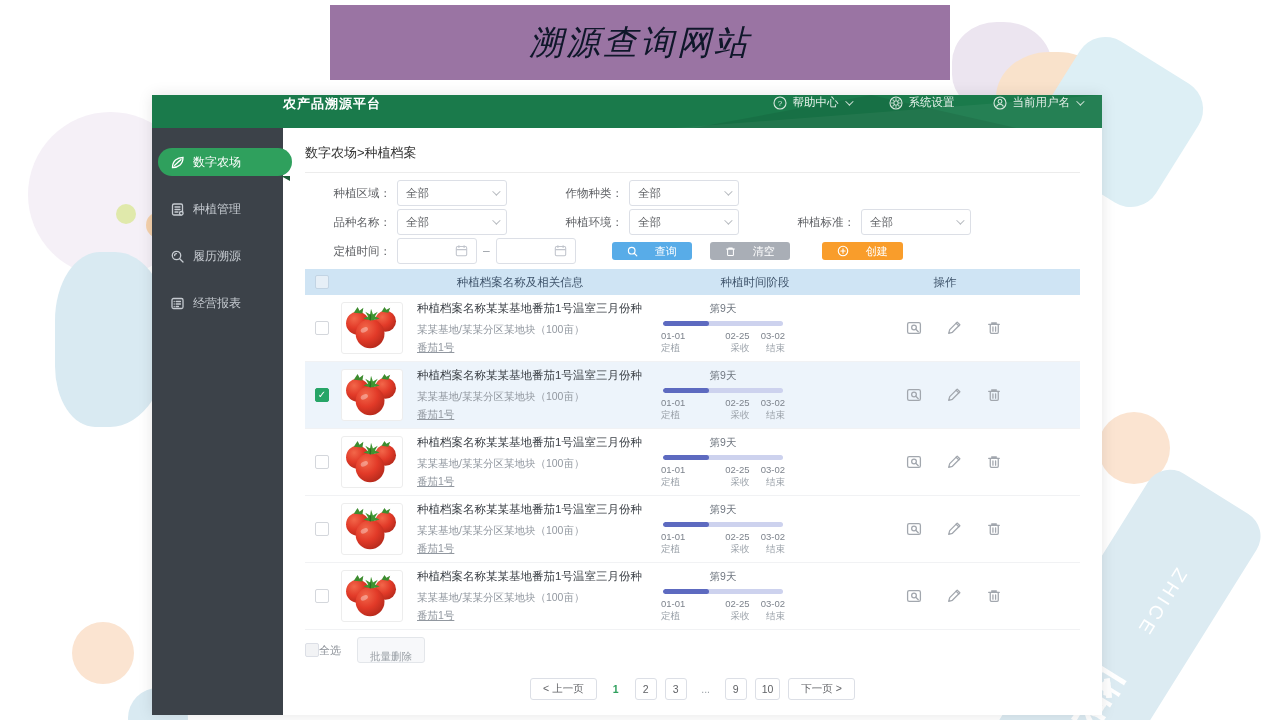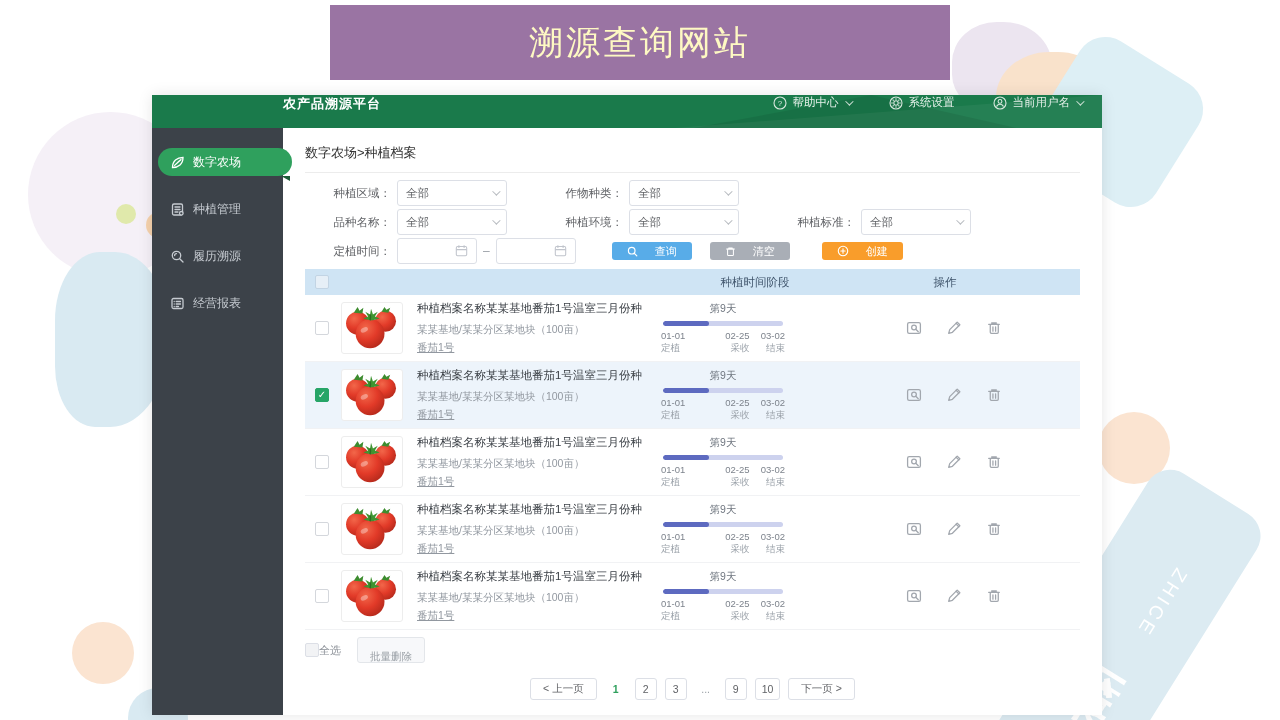--- a/index.html
+++ b/index.html
@@ -22,21 +22,21 @@
   .watermark { position:absolute; left:1062px; top:468px; width:128px; height:340px;
     background:#dcebf2; border-radius:26px; transform:rotate(32deg); z-index:0;
     display:flex; align-items:center; justify-content:center; }
   .wm-cn { writing-mode:vertical-rl; font-size:54px; font-weight:bold; color:#fff; letter-spacing:6px; }
   .wm-en { position:absolute; right:14px; top:110px; transform:rotate(90deg); transform-origin:center;
     color:#fff; font-size:19px; letter-spacing:4px; }
 
   
   .banner { position:absolute; left:330px; top:5px; width:620px; height:75px; background:#9a74a3;
     z-index:2; display:flex; align-items:center; justify-content:center; }
-  .banner-title { color:#fef9c3; font-size:34px; letter-spacing:3px; }
+  .banner-title { color:#0f172a; font-size:34px; letter-spacing:3px;font-style:italic; }
 
   
   .window { position:absolute; left:152px; top:95px; width:950px; height:620px; background:#fff;
     z-index:1; box-shadow:0 0 14px rgba(0,0,0,.10); }
 
   
   .navbar { height:33px; background:#1a7a4b; position:relative; display:flex; align-items:flex-start;
     color:#fff; overflow:hidden; }
   .np1 { position:absolute; right:0; top:0; width:45%; height:100%; background:rgba(255,255,255,.05);
     clip-path:polygon(0 100%,100% 0,100% 100%); }
@@ -361,20 +361,21 @@
           </button>
         </div>
       </div>
 
 
       <div class="table">
         <div class="t-head">
           <div class="th th-check">
               <span class="checkbox"></span>
             </div>
+          <div class="th th-name">种植档案名称及相关信息</div>
           <div class="th th-stage">种植时间阶段</div>
           <div class="th th-actions">操作</div>
         </div>
 
         <div class="t-body">
 
         <div class="t-row">
               <div class="t-check">
                 <span class="checkbox"></span>
               </div>

